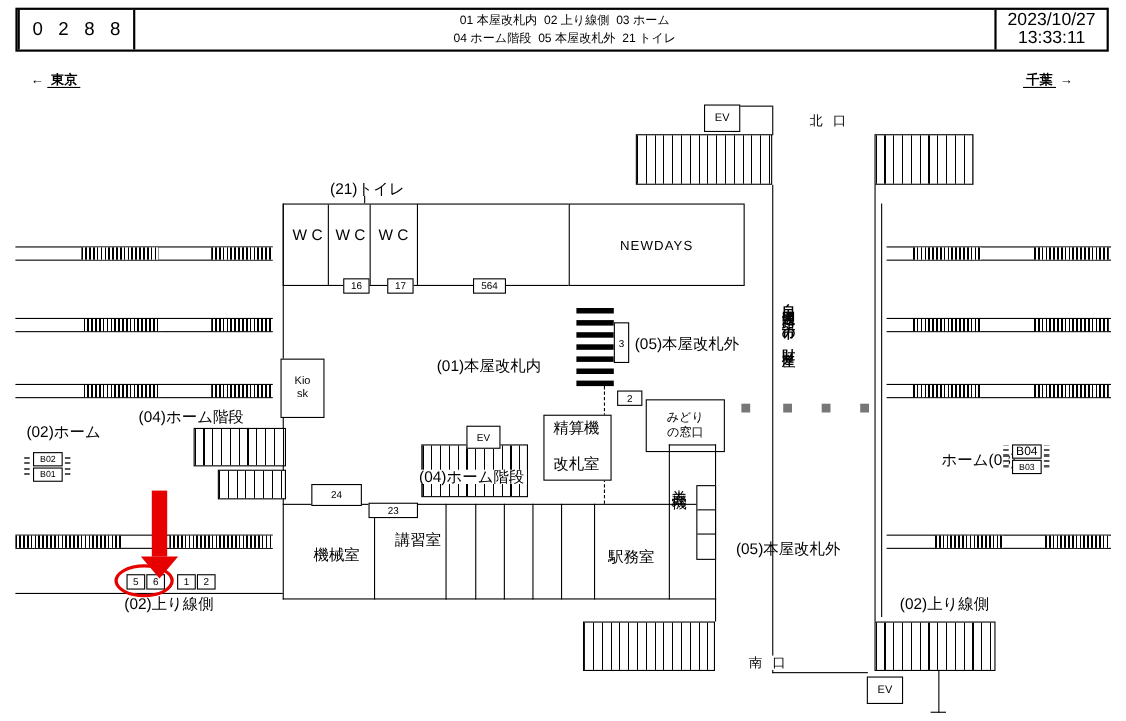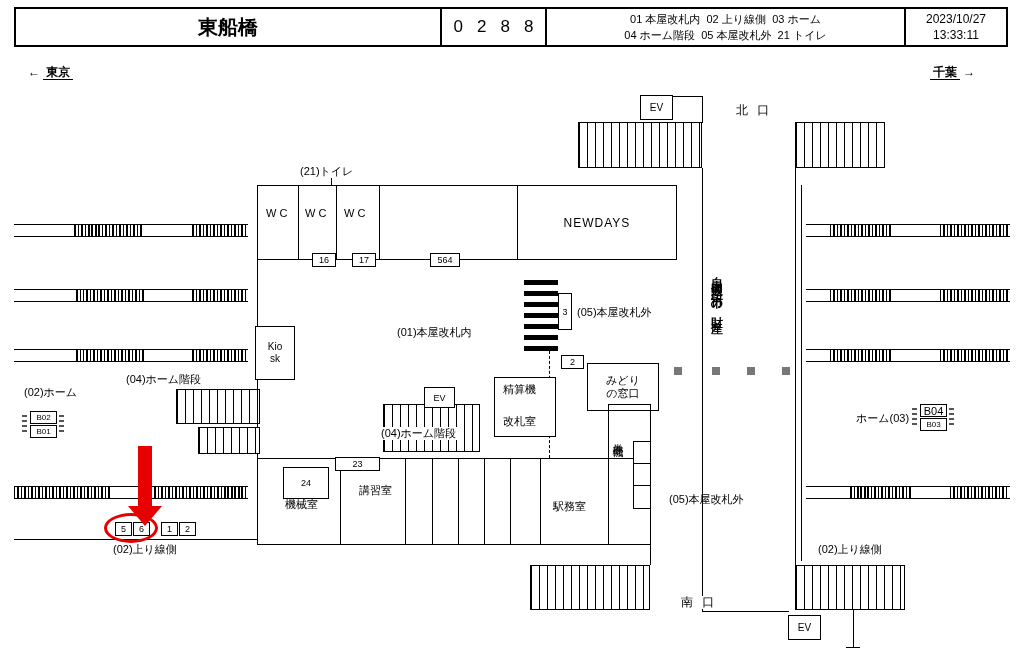--- a/index.html
+++ b/index.html
@@ -7,47 +7,46 @@
   body{width:1024px;height:655px;background:#fff;position:relative;overflow:hidden;
        font-family:"Liberation Sans",sans-serif;color:#000}
   .ln,.box,.stair,.strip,.seg,.lbl,.numbox,.pillar,.gatebar,.dots,.dashv,
   .red-shaft,.red-head,.red-ellipse,.hdr,.vtext{position:absolute}
   .ln{background:#000}
   .dashv{width:0;border-left:1px dashed #000}
   .box{border:1px solid #000;background:#fff;display:flex;align-items:center;justify-content:center;text-align:center}
   .stair{border:1px solid #000;background:repeating-linear-gradient(90deg,#000 0 1px,#fff 1px 8px)}
   .strip{height:13px;border-top:1px solid #000;border-bottom:1px solid #000}
   .seg{top:0;bottom:0;background:repeating-linear-gradient(90deg,#000 0 1.5px,#fff 1.5px 3.5px)}
-  .lbl{font-size:11px;line-height:13px;white-space:nowrap}
+  .lbl{font-size:14px;line-height:13px;white-space:nowrap}
   .numbox{border:1px solid #000;background:#fff;font-size:9px;display:flex;align-items:center;justify-content:center;z-index:3}
   .pillar{width:8px;height:8px;background:#777}
   .gatebar{width:34px;height:5px;background:#000}
   .dots{width:5px;height:20px;background:repeating-linear-gradient(0deg,#555 0 2px,#fff 2px 5px)}
   .vtext{writing-mode:vertical-rl}
   .hdr{left:14px;top:7px;width:994px;height:40px;border:2px solid #000;display:flex;background:#fff}
   .hcell{display:flex;align-items:center;justify-content:center}
   .c1{flex:0 0 424px;font-size:20px;font-weight:bold}
   .c2{flex:0 0 105px;border-left:2px solid #000;font-size:17px}
   .c2 span{letter-spacing:14px;margin-right:-14px}
   .c3{flex:1;border-left:2px solid #000;flex-direction:column;font-size:11px;line-height:16px;white-space:pre}
-  .c4{flex:0 0 102px;border-left:2px solid #000;flex-direction:column;font-size:12px;line-height:16px}
+  .c4{flex:0 0 102px;border-left:2px solid #000;flex-direction:column;font-size:16px;line-height:16px}
   .dir{font-size:12px;font-weight:bold;position:absolute;white-space:nowrap}
   .dir .u{border-bottom:1px solid #000;padding:0 3px}
   .wbg{background:#fff;z-index:3;padding:0 2px}
   .red-shaft{background:#e60000;z-index:6}
   .red-head{width:0;height:0;border-left:17px solid transparent;border-right:17px solid transparent;border-top:20px solid #e60000;z-index:6}
   .red-ellipse{border:3px solid #e60000;border-radius:50%;background:transparent;z-index:7}
 </style>
 </head>
 <body>
 
 <div style="position:absolute;inset:0">
 
   <div class="hdr">
-    <div class="hcell c1">東船橋</div>
     <div class="hcell c2">
         <span>0288</span>
       </div>
     <div class="hcell c3">
       <div>01 本屋改札内  02 上り線側  03 ホーム</div>
       <div>04 ホーム階段  05 本屋改札外  21 トイレ</div>
     </div>
     <div class="hcell c4">
       <div>2023/10/27</div>
       <div>13:33:11</div>
@@ -143,21 +142,21 @@
   <div class="ln" style="left:650px;top:404px;width:1px;height:141px"></div>
   <div class="ln" style="left:608px;top:404px;width:1px;height:141px"></div>
   <div class="ln" style="left:608px;top:404px;width:43px;height:1px"></div>
   <div class="ln" style="left:257px;top:544px;width:394px;height:1px"></div>
 
   <div class="box" style="left:633px;top:441px;width:18px;height:68px"></div>
   <div class="ln" style="left:634px;top:463px;width:16px;height:1px"></div>
   <div class="ln" style="left:634px;top:485px;width:16px;height:1px"></div>
   <div class="lbl vtext" style="left:611px;top:434px;letter-spacing:2px">券売機</div>
 
-  <div class="numbox" style="left:283px;top:467px;width:46px;height:32px">24</div>
+  <div class="numbox" style="left:283px;top:440px;width:46px;height:20px">24</div>
   <div class="numbox" style="left:335px;top:457px;width:45px;height:14px">23</div>
   <div class="lbl" style="left:285px;top:498px">機械室</div>
   <div class="lbl wbg" style="left:357px;top:484px">講習室</div>
   <div class="lbl wbg" style="left:551px;top:500px">駅務室</div>
   <div class="lbl" style="left:669px;top:493px">(05)本屋改札外</div>
 
   <div class="strip" style="left:14px;top:224px;width:234px">
     <div class="seg" style="left:60px;width:70px"></div>
     <div class="seg" style="left:178px;width:56px"></div>
   </div>

